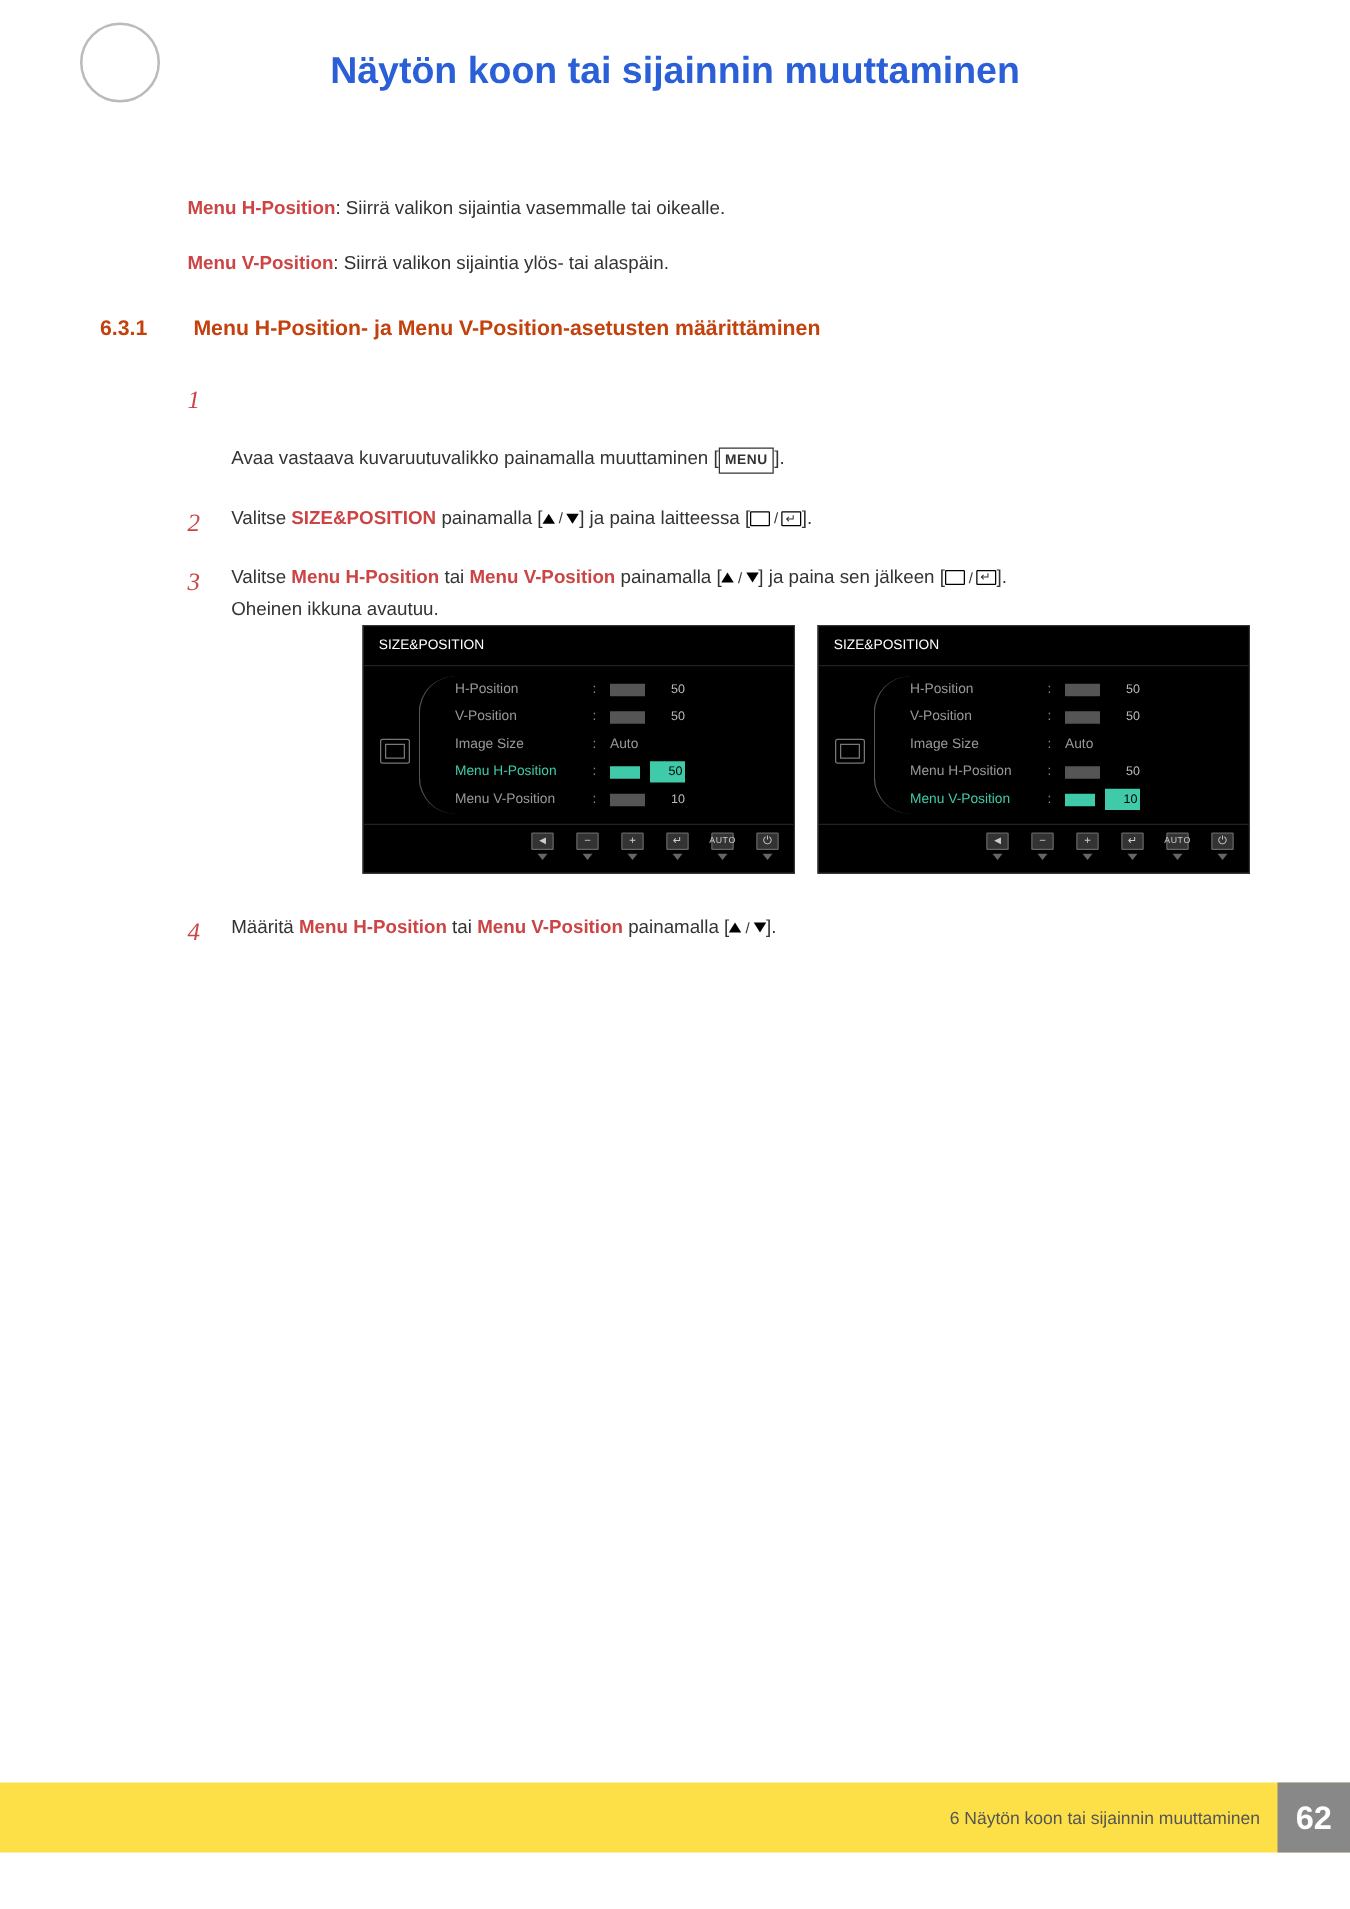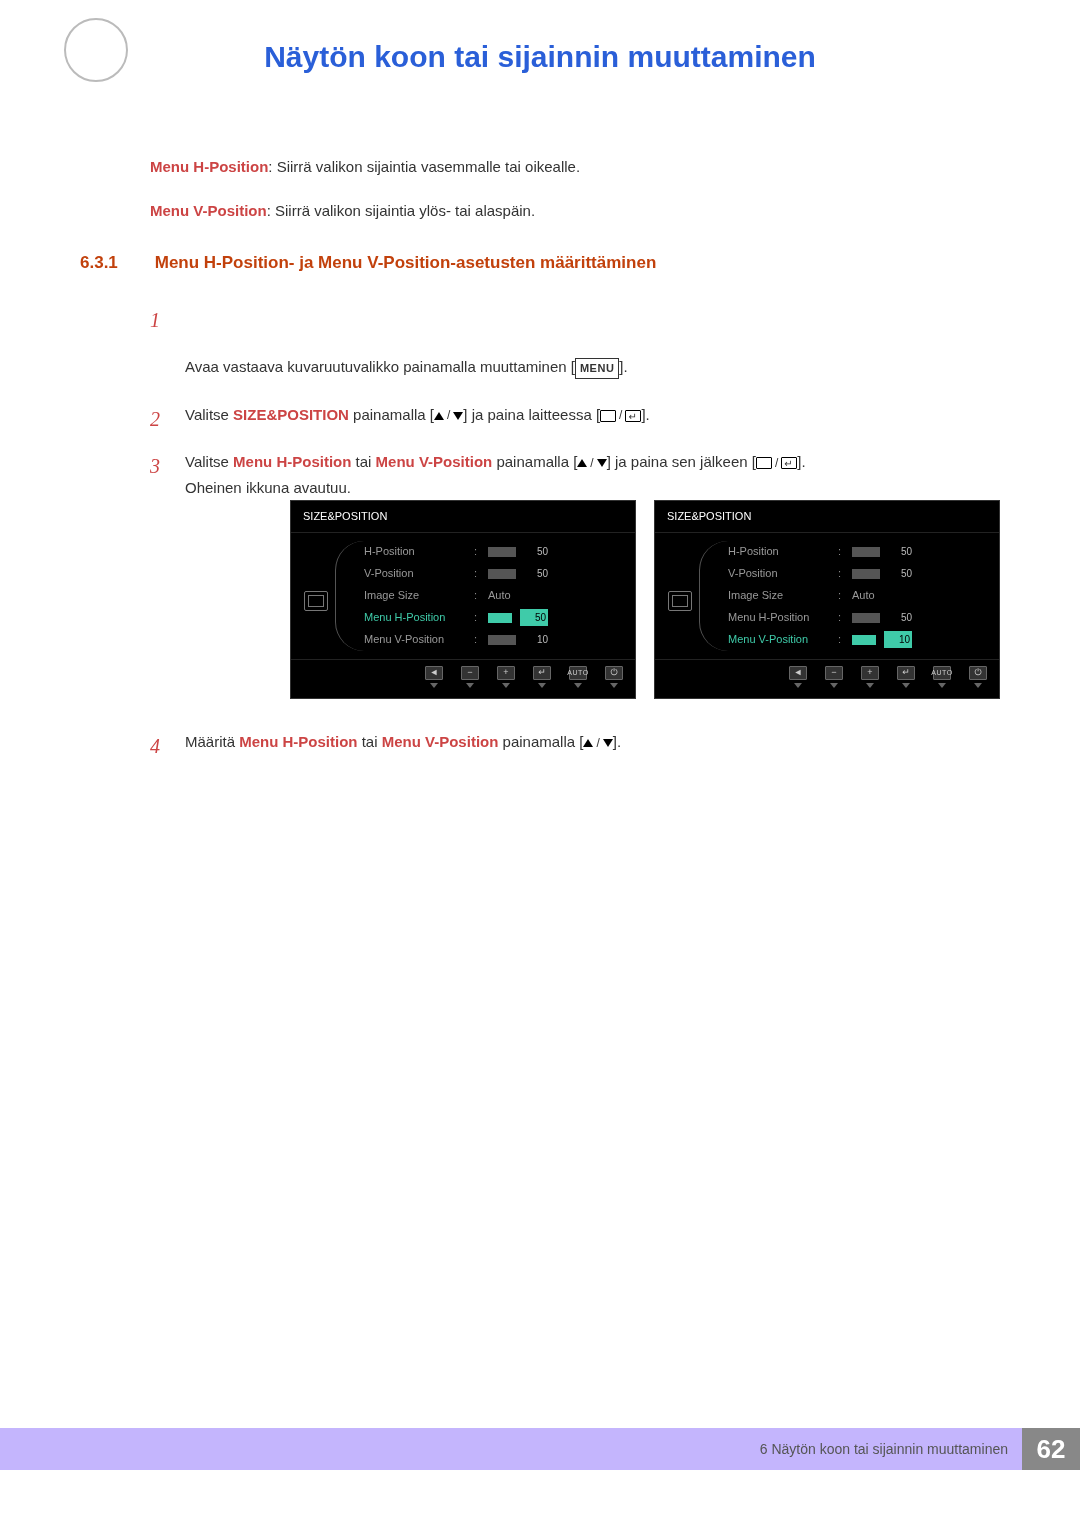--- a/index.html
+++ b/index.html
@@ -3,21 +3,21 @@
 <meta charset="utf-8">
 <style>
   body {
     margin: 0;
     font-family: Arial, Helvetica, sans-serif;
     background: #fff;
     color: #333;
     width: 1080px;
   }
   .page {
-    padding: 30px 80px 0 80px;
+    padding: 30px 80px 12px 80px;
     min-height: 1440px;
     position: relative;
     border-radius: 14px;
   }
   .chapter-title {
     font-size: 30px;
     color: #2a5fd8;
     text-align: center;
     margin: 10px 0 80px 0;
   }
@@ -86,21 +86,21 @@
   .osd-item.sel .osd-num { color:#000; background:#3fcba9; padding:0 2px;}
   .osd-footer { display:flex; justify-content:flex-end; gap:18px; padding:6px 12px 10px; border-top:1px solid #222;}
   .fbtn { display:flex;flex-direction:column;align-items:center; gap:3px;}
   .fbtn .fi { width:16px;height:12px;background:#333;border:1px solid #666;border-radius:1px;display:flex;align-items:center;justify-content:center;font-size:9px;color:#ccc;}
   .ftri { width:0;height:0;border-left:4px solid transparent;border-right:4px solid transparent;border-top:5px solid #666;}
 
   
   .page-footer {
     position:absolute; left:0; right:0; bottom:0;
     display:flex; justify-content:flex-end; align-items:stretch;
-    background:#c4b5fd; height:42px;text-align:center;
+    background:#fde047; height:56px;text-align:center;
   }
   .page-footer .ftxt { color:#555; font-size:14px; display:flex; align-items:center; padding-right:14px;}
   .page-footer .pnum { background:#888; color:#fff; font-size:26px; font-weight:bold; width:58px; display:flex;align-items:center;justify-content:center;}
   .chapter-badge {
     position:absolute; top:18px; left:64px; width:60px;height:60px;
     border:2px solid #bbb; border-radius:50%; background:#fff;
     display:flex;align-items:flex-end;justify-content:center; overflow:hidden;
   }
 </style>
 </head>

